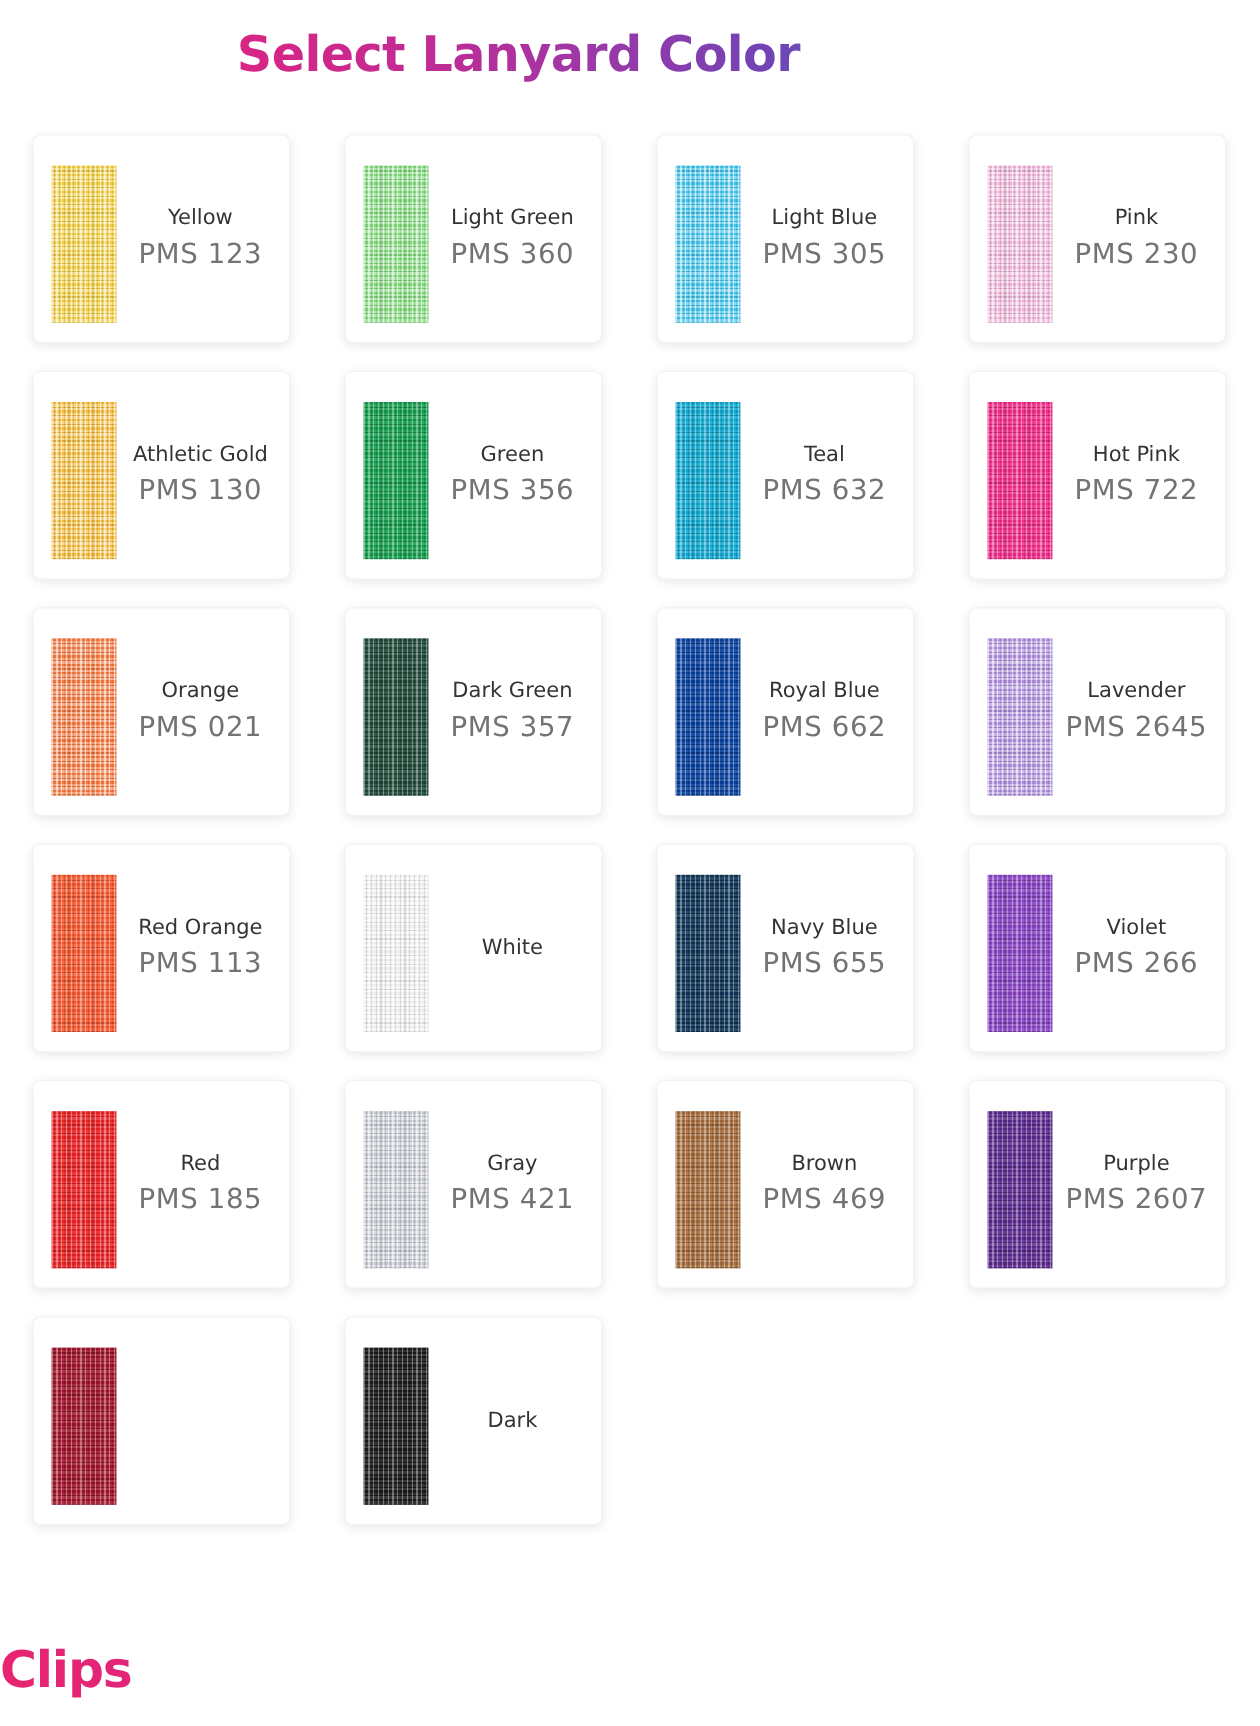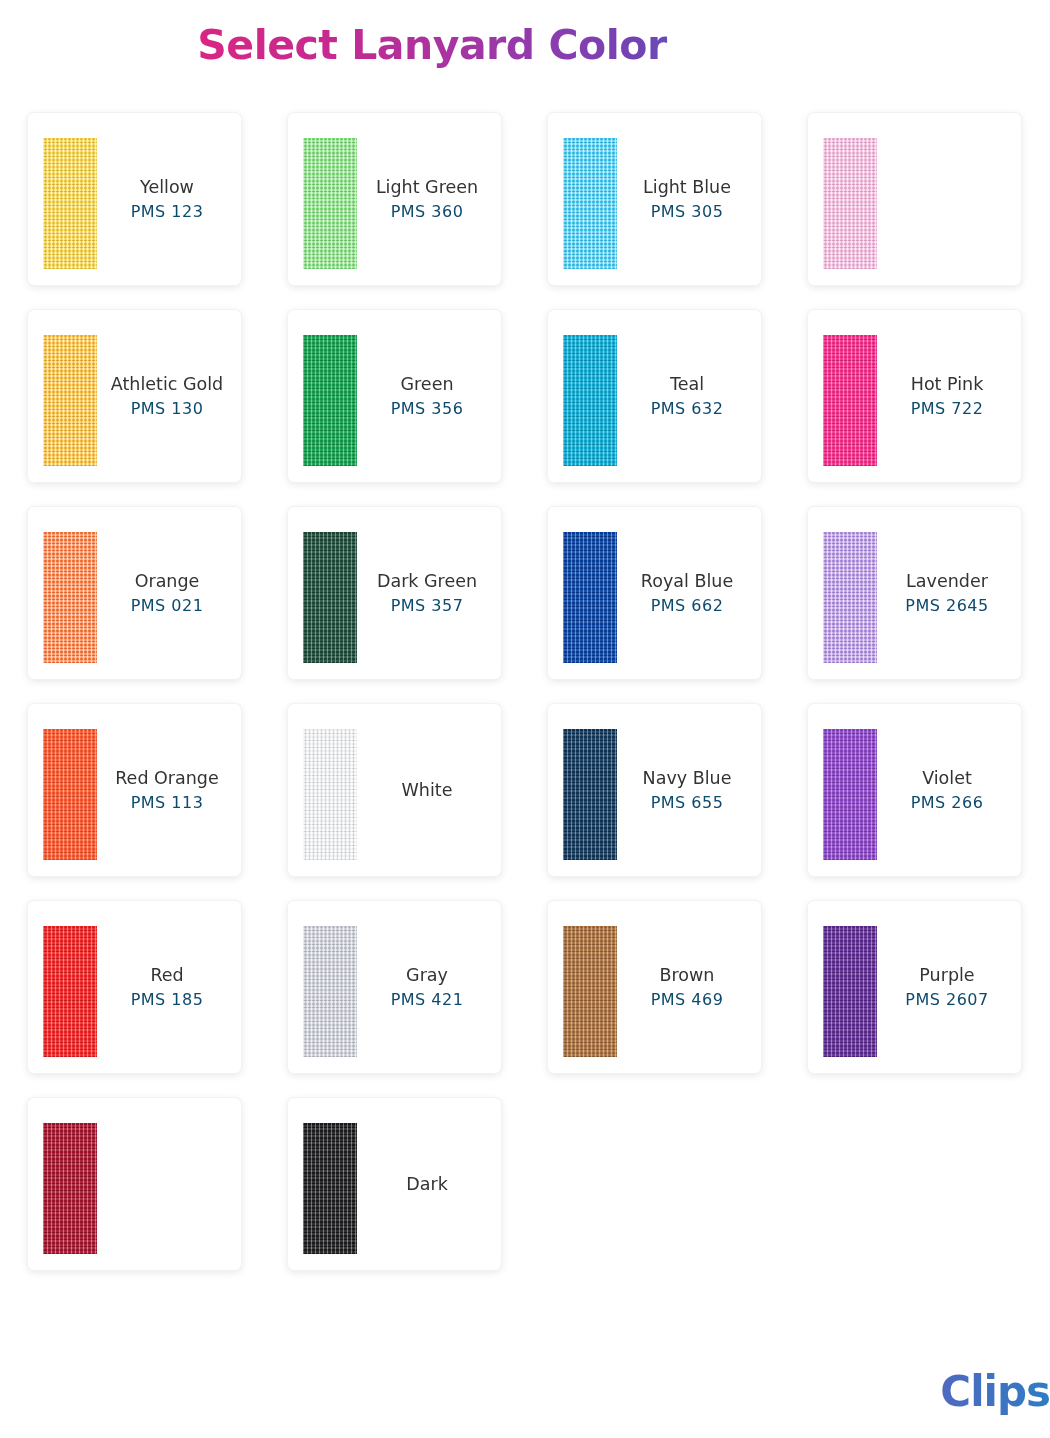--- a/index.html
+++ b/index.html
@@ -85,33 +85,33 @@
     box-sizing:border-box;
     text-align:center;
   }
   .color-name{
     font-size:17.5px;
     color:#333333;
     line-height:1.5;
     white-space:nowrap;
   }
   .pms-code{
-    font-size:16px;
-    color:#0c4a6e;
+    font-size:23px;
+    color:#737373;
     line-height:1.5;
     white-space:nowrap;
     letter-spacing:0.5px;
   }
   .pms-code:empty{display:none;}
 
   
   .footer-logo{
     position:absolute;
     left:0;bottom:22px;width:1050px;
-    text-align:right;
+    text-align:left;
     font-size:42px;
     font-weight:bold;
     letter-spacing:-1px;
     background:linear-gradient(90deg,#e8246f 0%,#d8268a 30%,#a438a5 58%,#6b58bb 80%,#2f7cc4 100%);
     -webkit-background-clip:text;
     background-clip:text;
     color:transparent;
     -webkit-text-fill-color:transparent;
   }
 </style>
@@ -137,20 +137,24 @@
     </div>
     <div class="swatch-card">
       <div class="swatch-ribbon light" style="background-color: rgb(67, 199, 239);"></div>
       <div class="swatch-labels">
         <div class="color-name">Light Blue</div>
         <div class="pms-code">PMS  305</div>
       </div>
     </div>
     <div class="swatch-card">
       <div class="swatch-ribbon light" style="background-color: rgb(243, 185, 221);"></div>
+      <div class="swatch-labels">
+        <div class="color-name">Pink</div>
+        <div class="pms-code">PMS  230</div>
+      </div>
     </div>
     <div class="swatch-card">
       <div class="swatch-ribbon light" style="background-color: rgb(248, 191, 63);"></div>
       <div class="swatch-labels">
         <div class="color-name">Athletic Gold</div>
         <div class="pms-code">PMS  130</div>
       </div>
     </div>
     <div class="swatch-card">
       <div class="swatch-ribbon" style="background-color: rgb(22, 160, 79);"></div>

